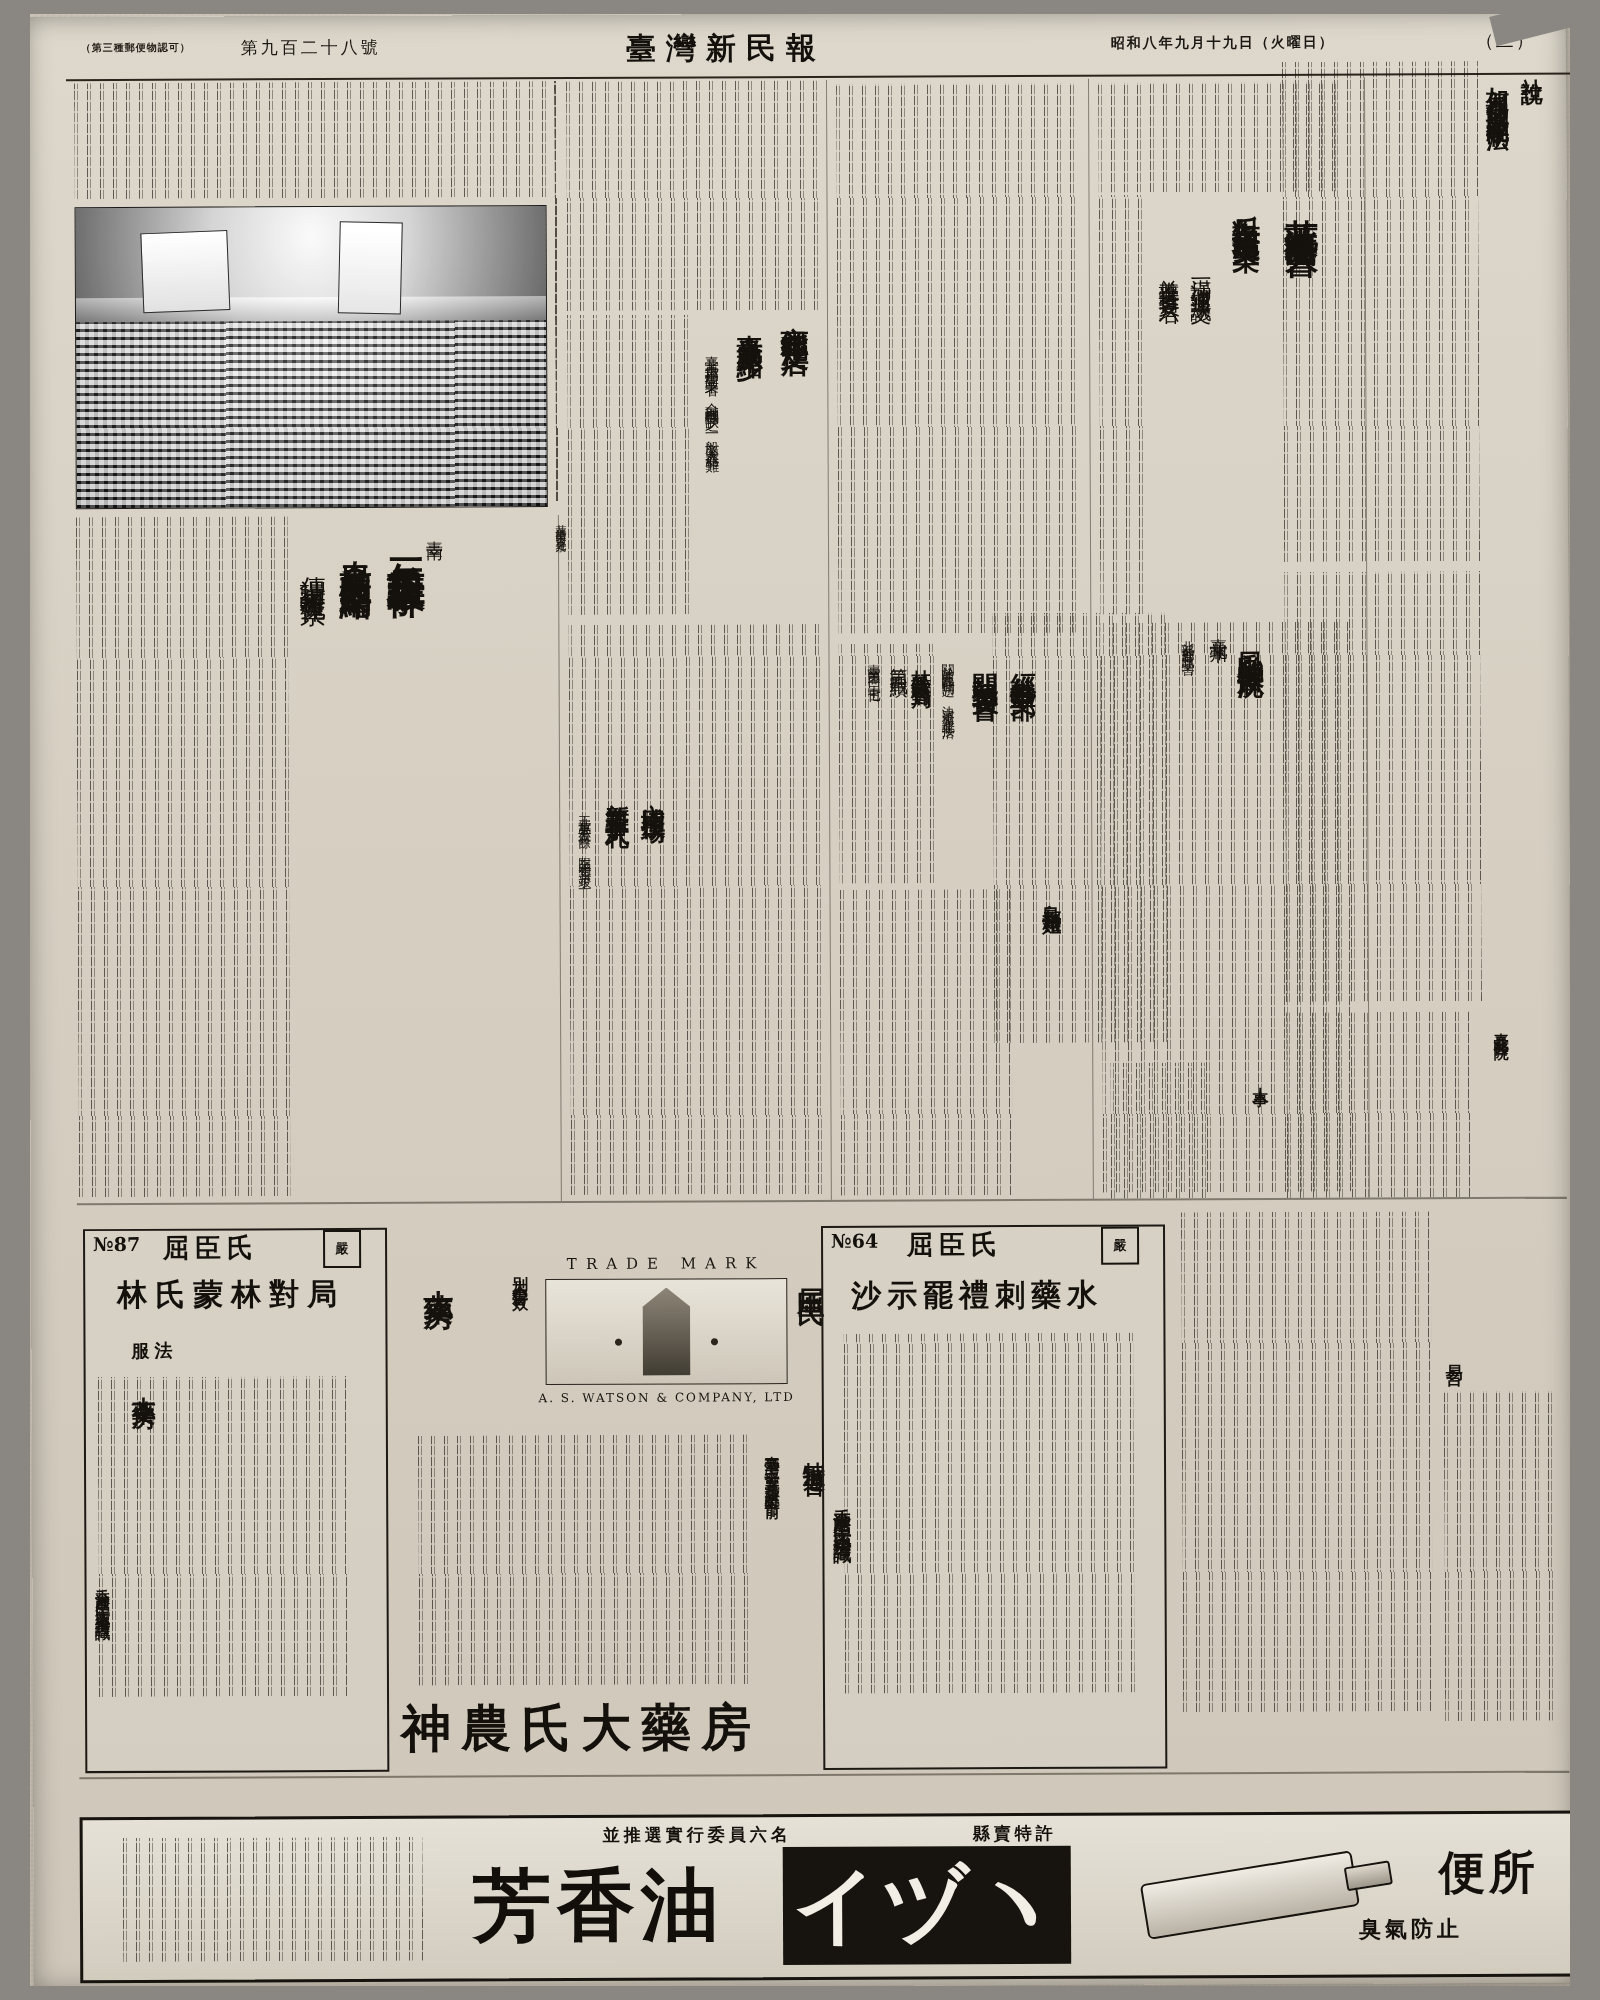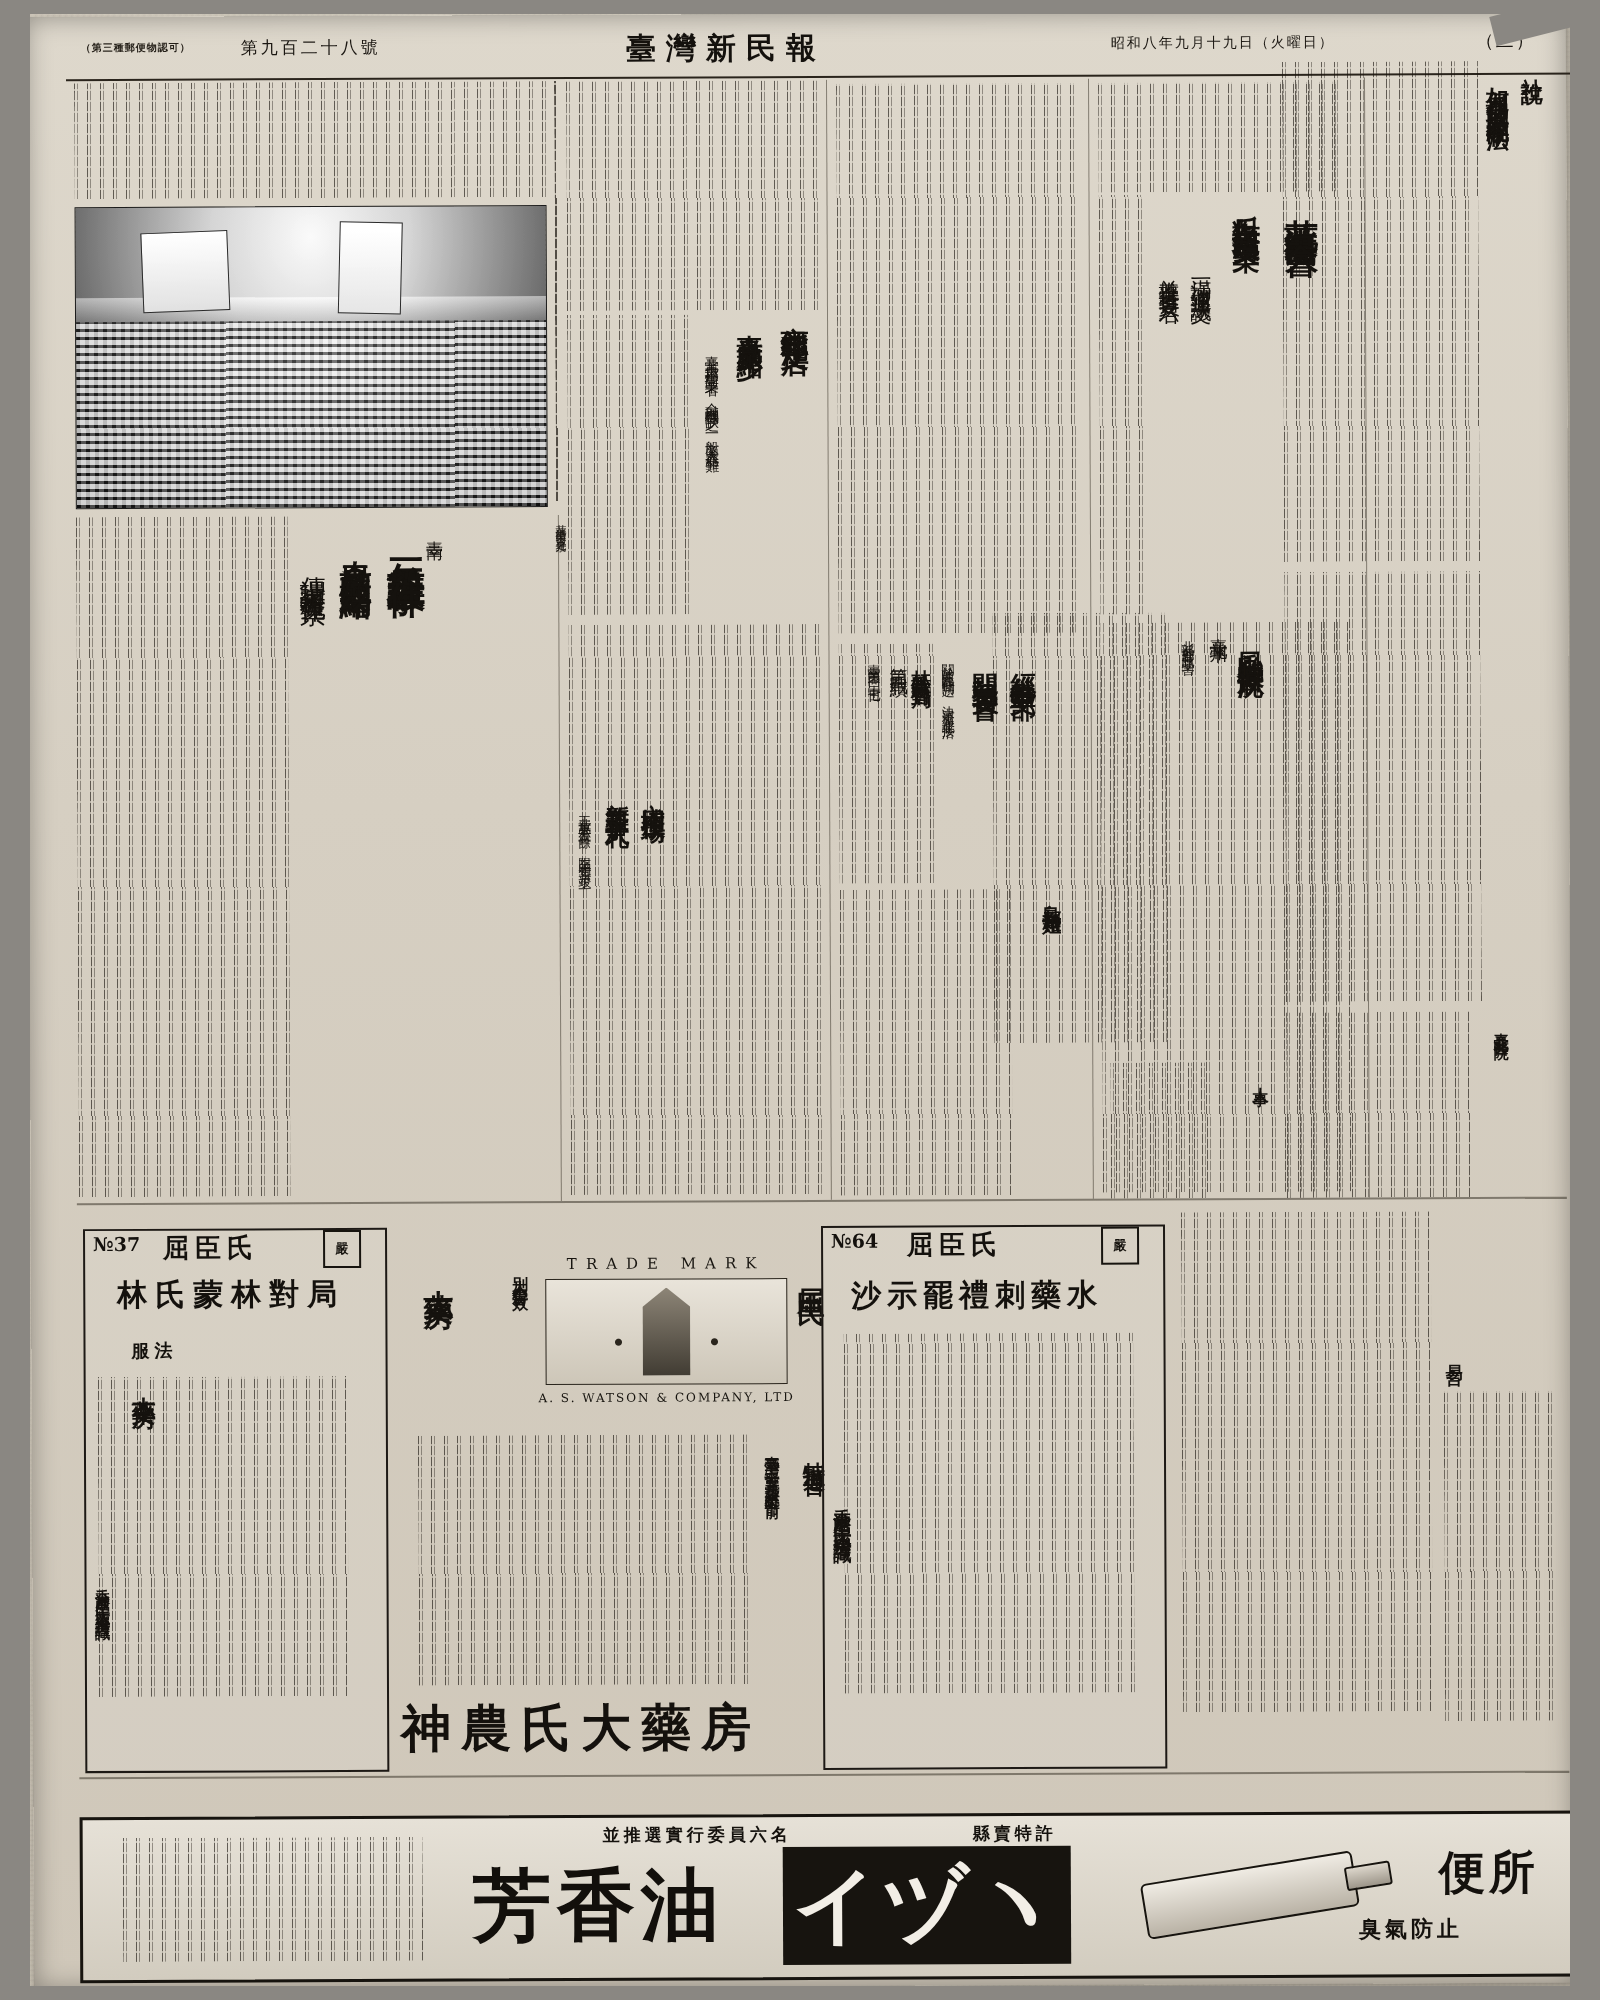--- a/index.html
+++ b/index.html
@@ -38,21 +38,21 @@
     white-space:nowrap;
   }
   #issue{
     position:absolute;left:215px;top:20px;font-size:17px;letter-spacing:3px;color:#1b1712;
     white-space:nowrap;font-family:"DejaVu Serif",serif;
   }
   #mh-left{
     position:absolute;left:55px;top:24px;font-size:10px;color:#241f18;letter-spacing:1px;white-space:nowrap;
   }
   #date{
-    position:absolute;left:1085px;top:22px;font-size:14px;letter-spacing:2px;color:#1b1712;white-space:nowrap;
+    position:absolute;left:1085px;top:22px;font-size:14px;letter-spacing:2px;color:#1b1712;white-space:nowrap;font-weight:bold;
   }
   #pageno{
     position:absolute;left:1450px;top:18px;font-size:18px;color:#1b1712;letter-spacing:2px;
   }
   
   .rule{position:absolute;background:#3a342a;opacity:.55;}
   
   .hl{
     position:absolute;
     writing-mode:vertical-rl;text-orientation:upright;
@@ -263,21 +263,21 @@
 
     <div class="sub" style="left:396px;top:512px;font-size:17px;">臺南</div>
     <div class="hl" style="left:352px;top:512px;font-size:38px;">三年前謀殺事件</div>
     <div class="hl" style="left:306px;top:520px;font-size:32px;">奇異的破案的端緒</div>
     <div class="sub" style="left:268px;top:540px;font-size:26px;">傳謂被害者寃魂作祟</div>
     <div class="body" style="left:48px;top:66px;width:480px;height:116px;"></div>
     <div class="body" style="left:48px;top:500px;width:212px;height:680px;"></div>
     <div class="body dense" style="left:528px;top:66px;width:10px;height:420px;"></div>
 
     <div class="adbox" style="left:52px;top:1212px;width:300px;height:540px;"></div>
-    <div class="numtag" style="left:62px;top:1216px;font-size:19px;">№37</div>
+    <div class="numtag" style="left:62px;top:1216px;font-size:19px;">№87</div>
     <div class="hbold" style="position:absolute;left:132px;top:1214px;font-size:26px;letter-spacing:6px;">屈臣氏</div>
     <div class="seal" style="left:292px;top:1214px;">嚴</div>
     <div class="hbold" style="position:absolute;left:86px;top:1258px;font-size:30px;letter-spacing:8px;">林氏蒙林對局</div>
     <div class="hbold" style="position:absolute;left:100px;top:1322px;font-size:18px;letter-spacing:5px;">服法</div>
     <div class="hl" style="left:96px;top:1360px;font-size:24px;">本藥房</div>
     <div class="body" style="left:66px;top:1360px;width:250px;height:320px;"></div>
     <div class="hl" style="left:60px;top:1560px;font-size:15px;">香港屈臣氏大藥房謹識</div>
 
     <div class="trademark">
       <div class="tm-label">TRADE MARK</div>

